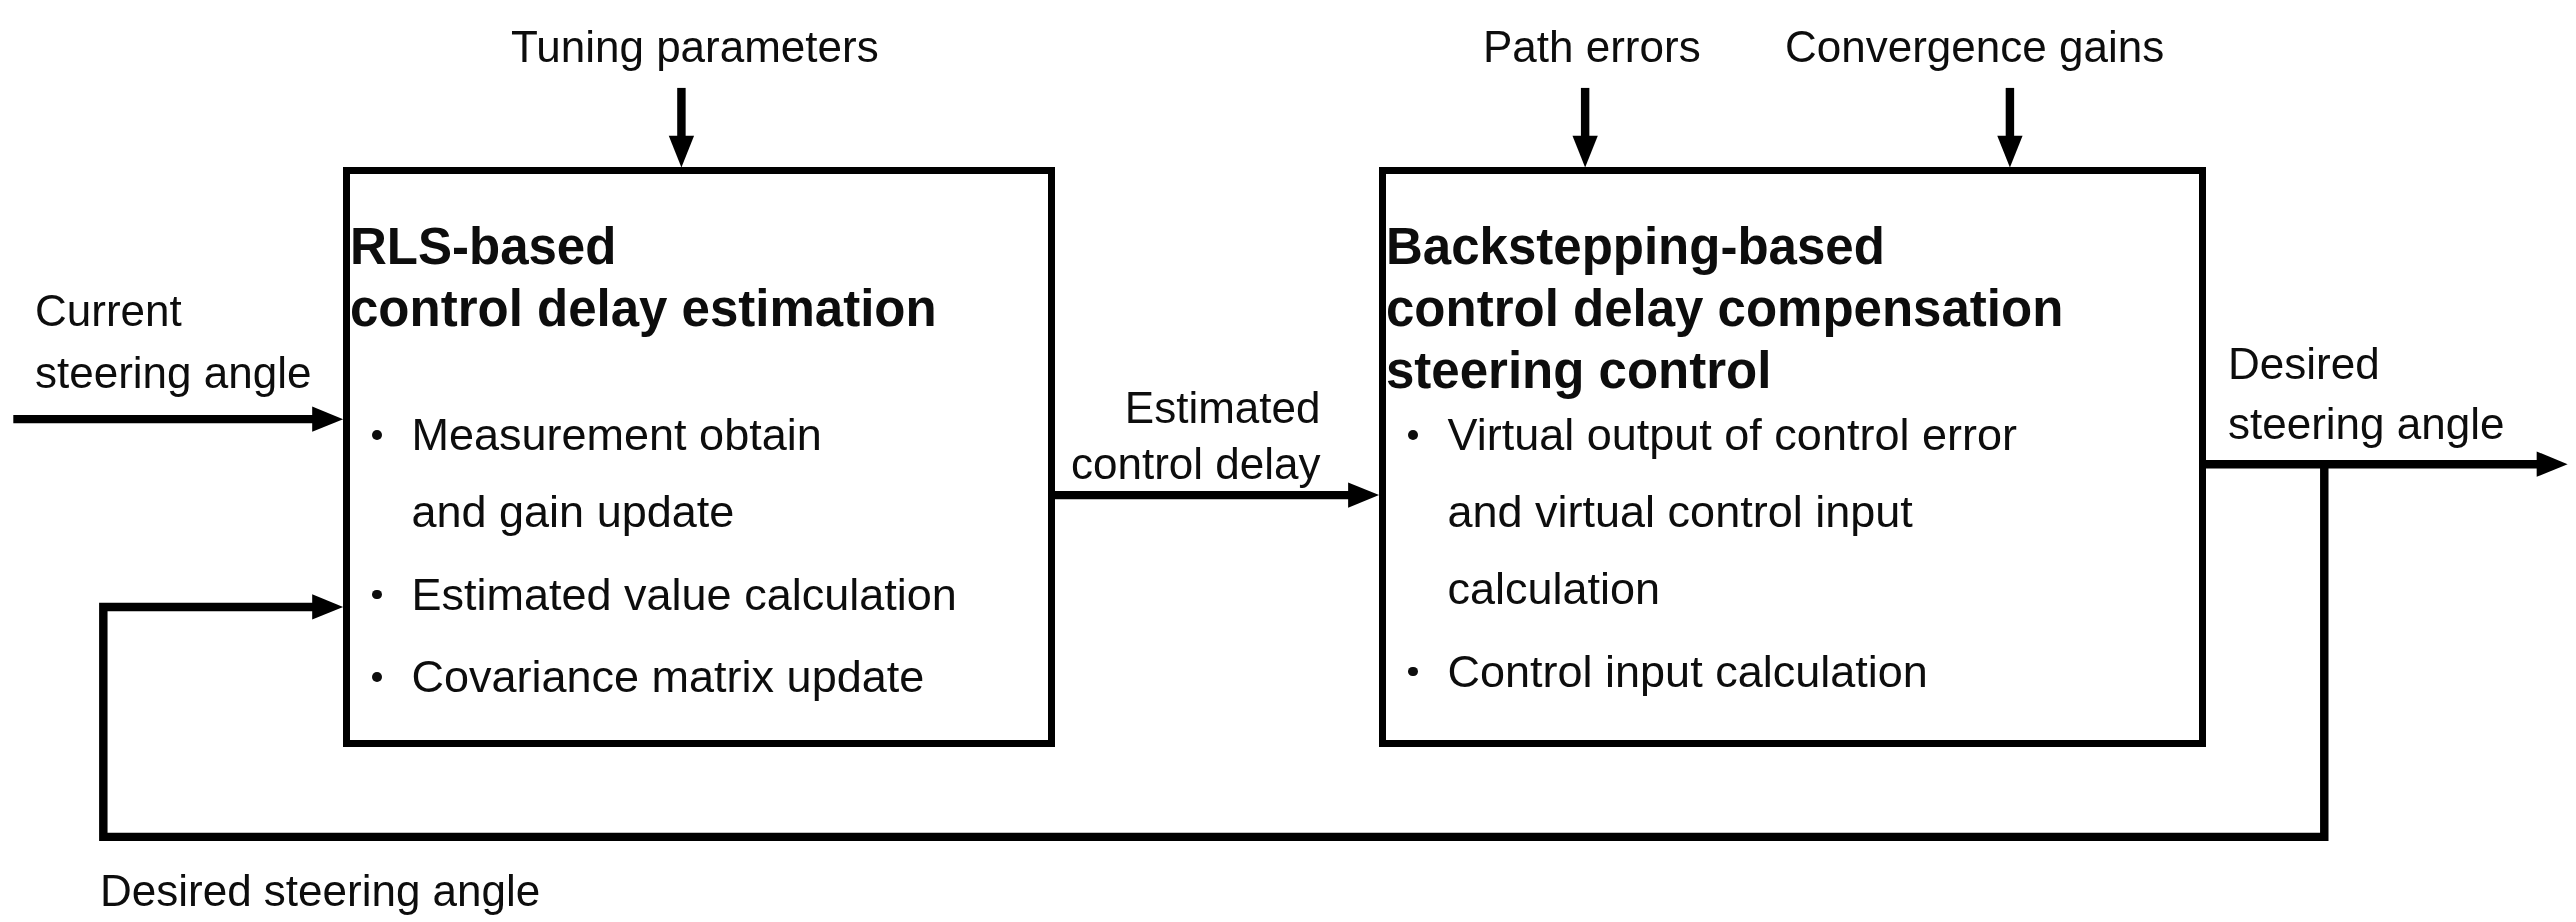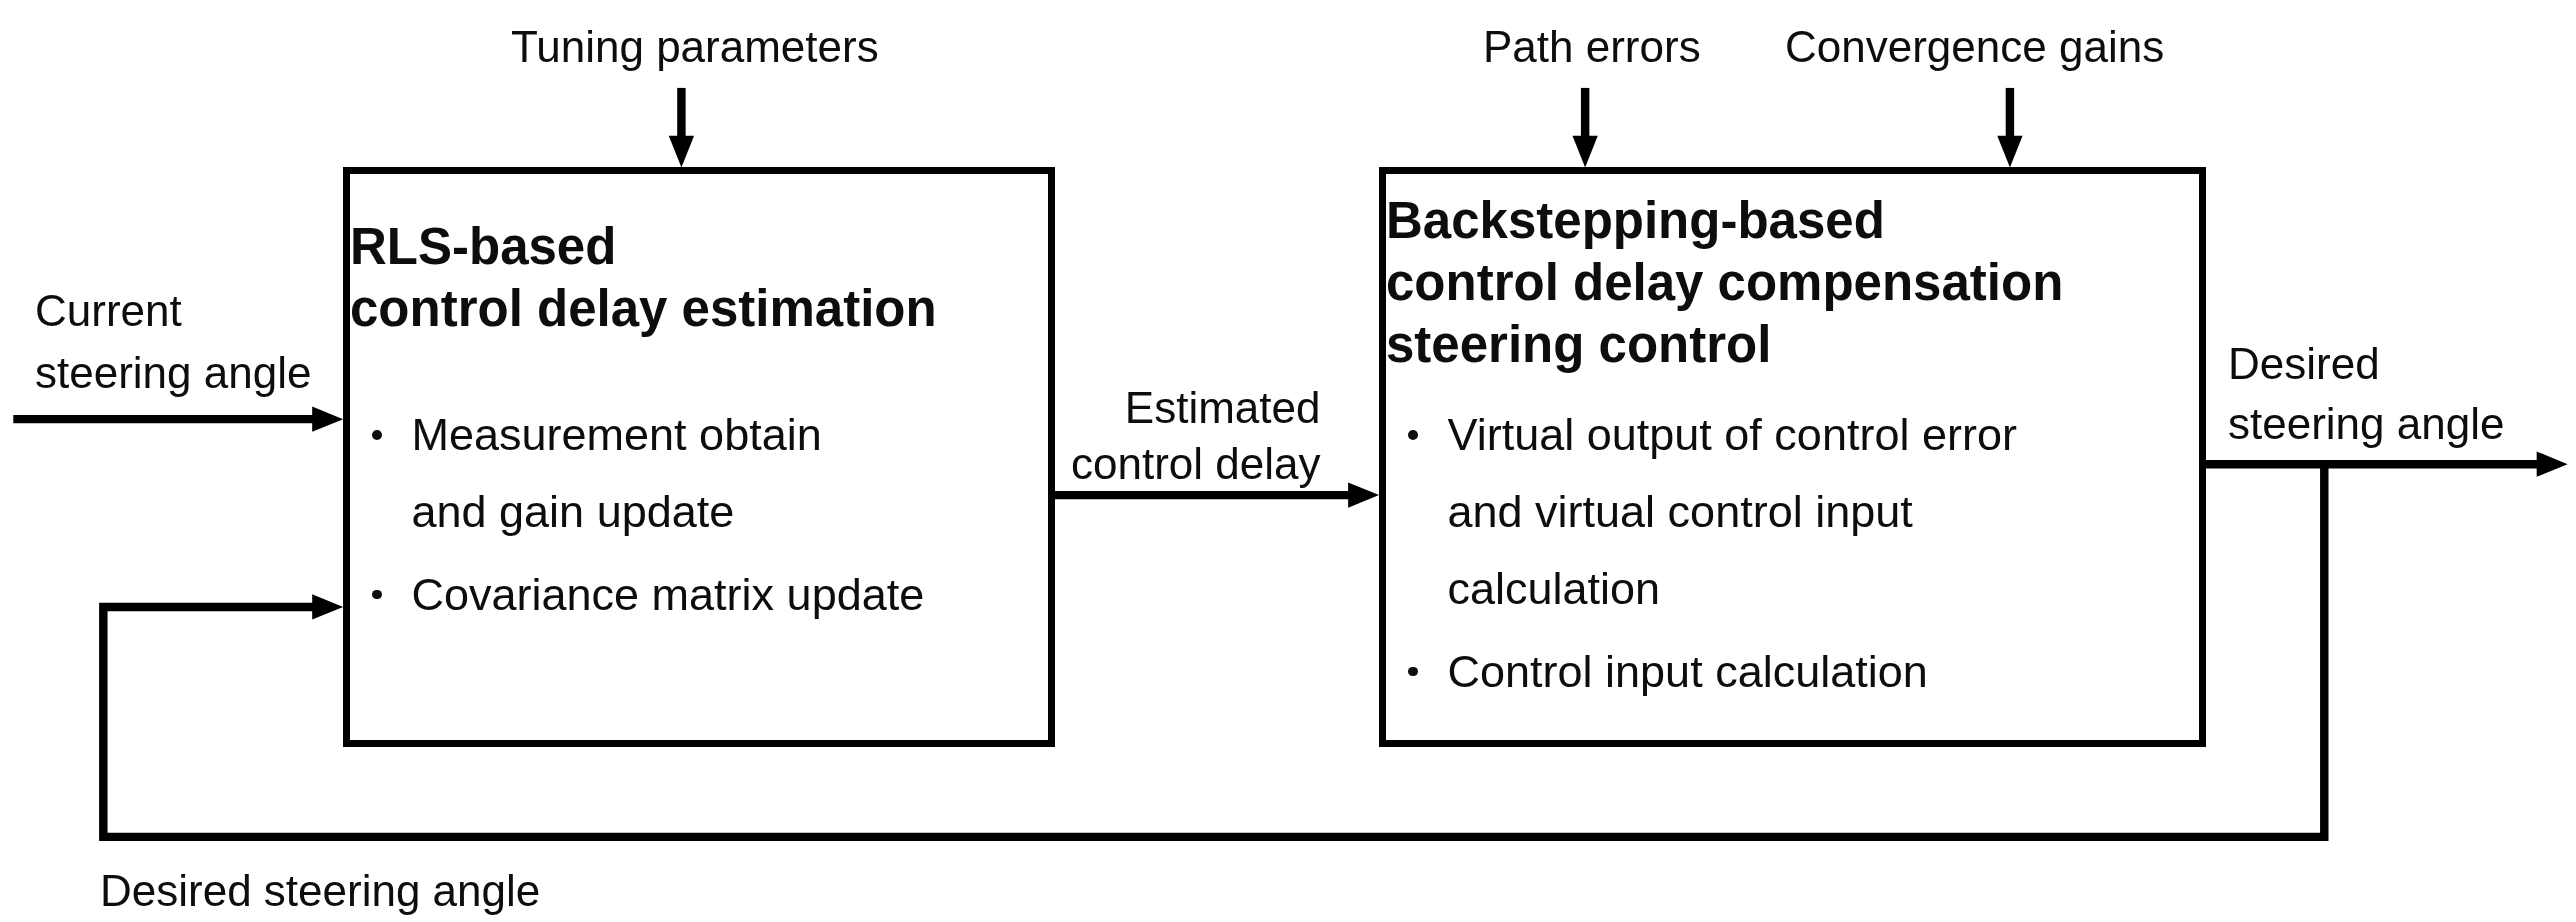--- a/index.html
+++ b/index.html
@@ -22,21 +22,21 @@
   #lbl-tuning{left:511px;top:17px;}
   #lbl-path-errors{left:1483px;top:17px;text-align:right;}
   #lbl-convergence{left:1785px;top:17px;}
   #lbl-current{left:35px;top:280px;line-height:62px;}
   #lbl-estimated{left:1071px;top:380px;line-height:56px;text-align:right;}
   #lbl-desired-right{left:2228px;top:334px;line-height:60px;}
   #lbl-desired-bottom{left:100px;top:861px;}
   #block-left{left:343px;top:167px;width:712px;height:580px;}
   #block-right{left:1379px;top:167px;width:827px;height:580px;}
   #block-left .block-title{margin-top:42px;}
-  #block-right .block-title{margin-top:16px;}
+  #block-right .block-title{margin-top:42px;}
   #block-left .bullets{top:222px;}
   #block-right .bullets{top:222px;}
 </style>
 </head>
 <body>
 
 <div id="canvas">
 
   <svg class="wires" viewBox="0 0 3661 1311">
     <g stroke="#000" stroke-width="12" fill="none">
@@ -85,20 +85,26 @@
       <li>
         <span class="dot"></span>
         <span class="btext">
           <span class="bl">Measurement obtain</span>
           <span class="bl">and gain update</span>
         </span>
       </li>
       <li>
         <span class="dot"></span>
         <span class="btext">
+          <span class="bl">Estimated value calculation</span>
+        </span>
+      </li>
+      <li>
+        <span class="dot"></span>
+        <span class="btext">
           <span class="bl">Covariance matrix update</span>
         </span>
       </li>
     </ul>
   </div>
 
   <div class="label" id="lbl-estimated">
     <span class="ll">Estimated</span>
     <span class="ll">control delay</span>
   </div>

